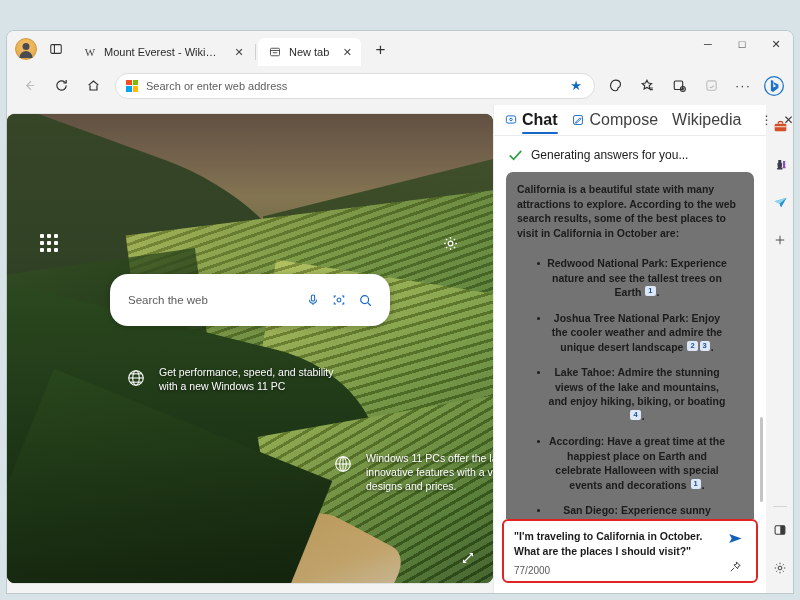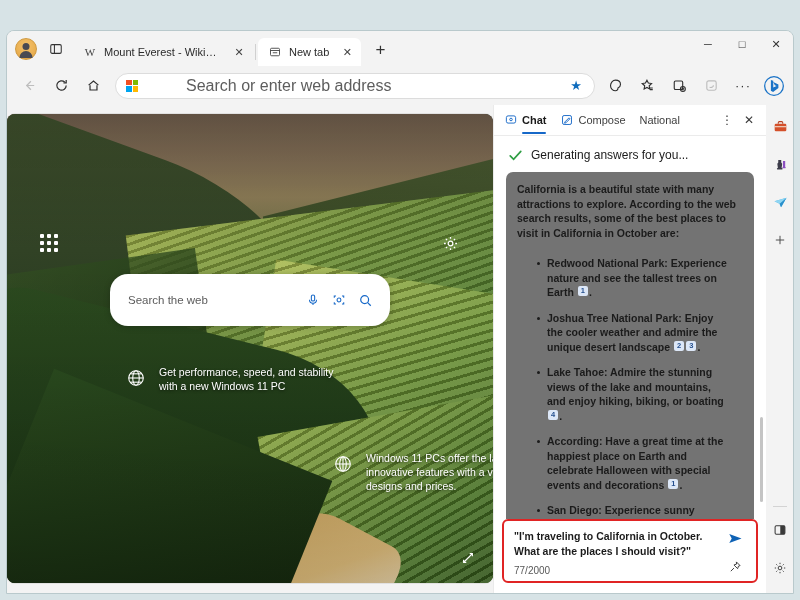--- a/index.html
+++ b/index.html
@@ -173,26 +173,25 @@
     width: 12px; height: 12px;
     display: grid;
     grid-template-columns: 1fr 1fr;
     grid-template-rows: 1fr 1fr;
     gap: 1px;
     flex: none;
     margin-right: 8px;
   }
   .ms-logo i { display: block; }
   .omnibox .ph {
-    font-size: 16px;
+    font-size: 11px;
     color: #5d5d5d;
     flex: 1;
     white-space: nowrap;
     overflow: hidden;
-    margin-left: 40px;
   }
   .star-pill {
     width: 24px; height: 20px;
     border-radius: 10px;
     background: #ffffff;
     display: flex; align-items: center; justify-content: center;
     color: #0f6cbd;
     font-size: 13px;
     flex: none;
     margin-right: 2px;
@@ -415,21 +414,21 @@
     align-items: center;
     padding: 0 6px 0 10px;
     flex: none;
     position: relative;
   }
   .chat-tab {
     display: flex;
     align-items: center;
     height: 28px;
     margin-right: 14px;
-    font-size: 11px;
+    font-size: 16px;
     color: #404040;
     position: relative;
   }
   .chat-tab .ctico {
     width: 13px; height: 13px;
     margin-right: 5px;
     display: flex; align-items: center; justify-content: center;
     flex: none;
   }
   .chat-tab.active { color: #1a1a1a; font-weight: bold; }
@@ -483,20 +482,21 @@
     padding: 10px 11px 12px 11px;
     font-size: 10.5px;
     line-height: 14.5px;
     color: #1b1b1b;
     font-weight: bold;
   }
   .bubble p { margin: 0 0 10px 0; }
   .bubble ul {
     margin: 16px; padding: 0 0 0 14px;
     list-style: none;
+    text-align: center;
   }
   .bubble li {
     position: relative;
     margin-bottom: 11px;
   }
   .bubble li::before {
     content: "";
     position: absolute;
     left: -10px; top: 6px;
     width: 3px; height: 3px;
@@ -809,21 +809,21 @@
           <div class="chat-tab">
             <span class="ctico">
               <svg width="12" height="12" viewBox="0 0 14 14" fill="none" stroke="#1668c8" stroke-width="1.1">
                 <rect x="1.8" y="1.8" width="10.4" height="10.4" rx="1.8"></rect>
                 <path d="M4.6 9.2 9.3 4.5l1.1 1.1-4.7 4.7-1.5.4z"></path>
               </svg>
             </span>
             <span>Compose</span>
           </div>
           <div class="chat-tab">
-            <span>National</span>
+            <span>Wikipedia</span>
           </div>
           <div class="chat-hdr-spacer"></div>
           <div class="hdr-icon">⋮</div>
           <div class="hdr-icon">✕</div>
         </div>
         <div class="chat-divider"></div>
 
         <div class="chat-status">
           <span class="check">
             <svg width="17" height="17" viewBox="0 0 18 18" fill="none" stroke="#2f9e44" stroke-width="1.8" stroke-linecap="round">

